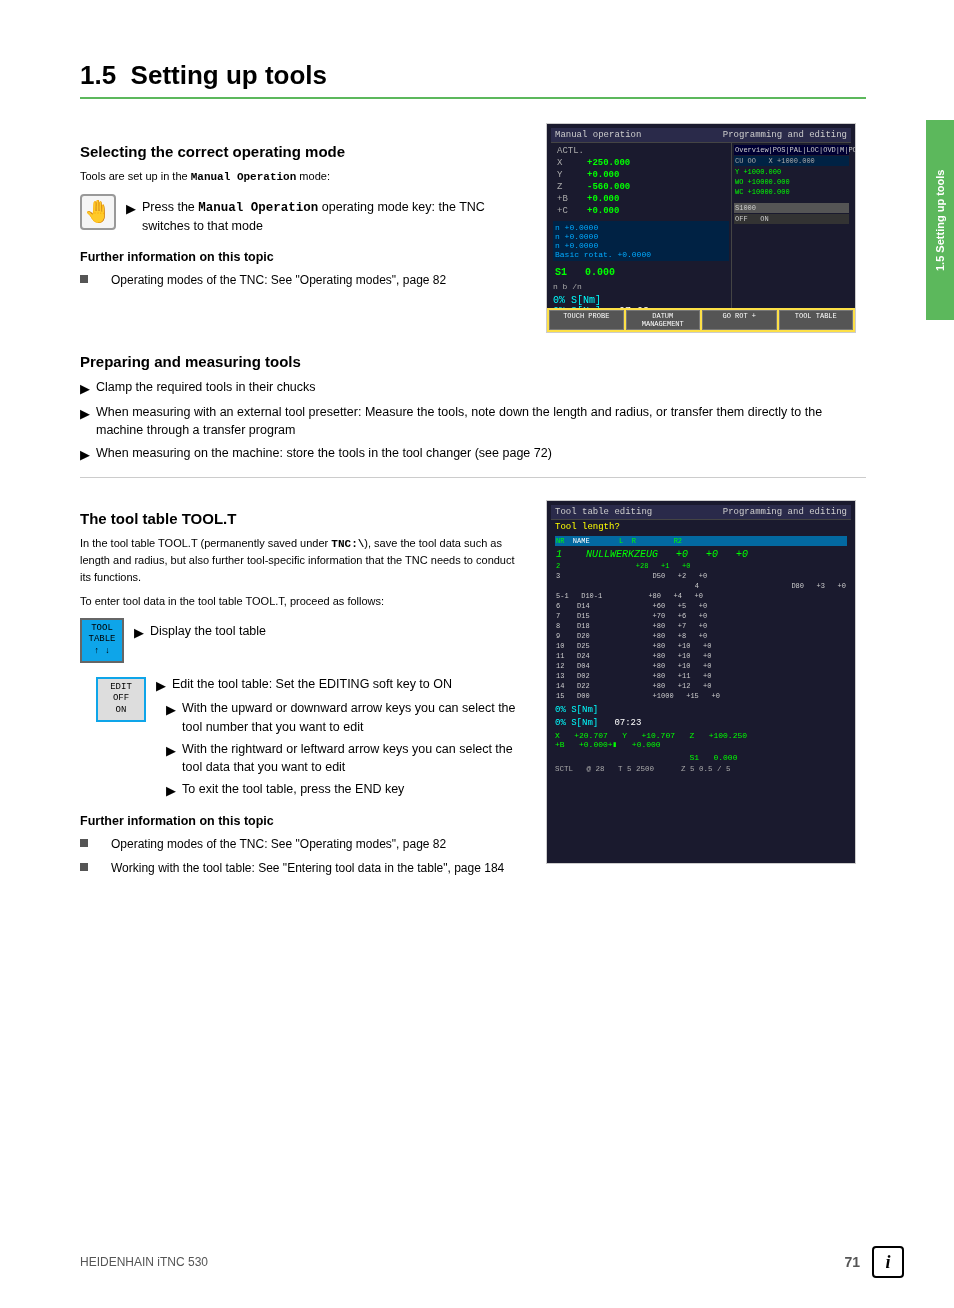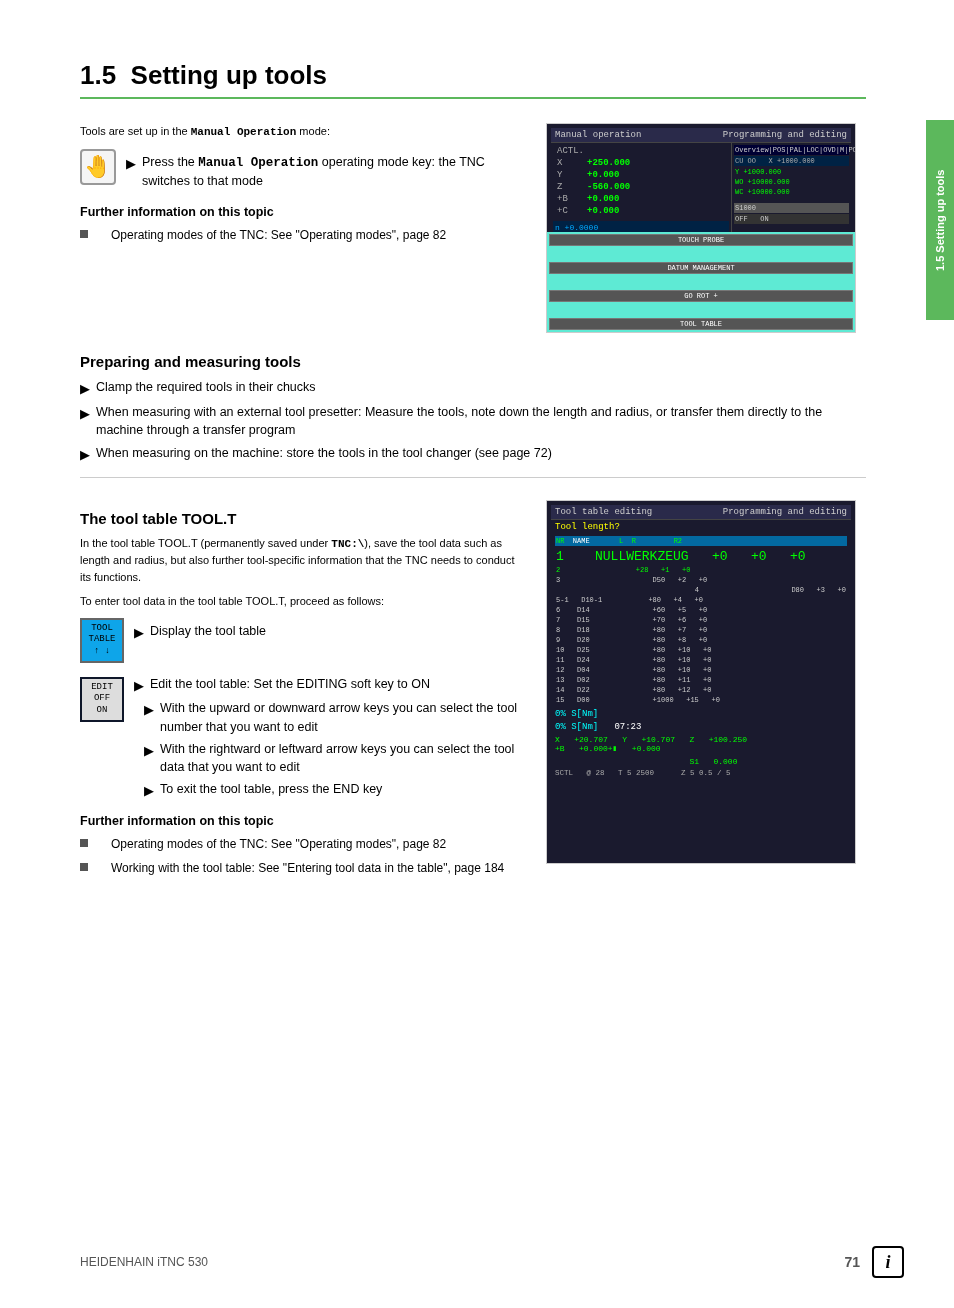--- a/index.html
+++ b/index.html
@@ -213,29 +213,28 @@
       color: #aaa;
       width: 30px;
     }
 
     .scr-value {
       color: #00ff00;
       font-weight: bold;
     }
 
     .scr-bottom-bar {
-      background: #5eead4;
-      display: flex;
-      gap: 16px;
+      background: #fde047;
+      display: flex;
+      gap: 2px;
       padding: 2px;
       position: absolute;
       bottom: 0;
       left: 0;
       right: 0;
-      flex-direction: column;
     }
 
     .scr-btn {
       background: #555;
       color: #fff;
       font-size: 7px;
       padding: 1px 3px;
       flex: 1;
       text-align: center;
       border: 1px solid #777;
@@ -249,29 +248,30 @@
       padding: 3px 5px;
       font-size: 9px;
       font-family: 'Courier New', monospace;
       text-align: center;
       min-width: 44px;
       line-height: 1.3;
     }
 
     .edit-icon {
       display: inline-block;
-      border: 2px solid #0f172a;
+      border: 2px solid #0ea5e9;
       background: #ddd;
-      padding: 3px 5px;
+      padding: 3px 12px;
       font-size: 9px;
       font-family: 'Courier New', monospace;
       text-align: center;
       min-width: 44px;
       line-height: 1.3;
       margin-top: 6px;
+      margin-left: 16px;
     }
 
     
     .page-footer {
       position: absolute;
       bottom: 30px;
       left: 80px;
       right: 50px;
       display: flex;
       justify-content: space-between;
@@ -313,20 +313,21 @@
 </div>
 
 <div class="main-content">
 
   <h1 class="section-title">
     <span>1.5</span>&nbsp;&nbsp;<span>Setting up tools</span>
   </h1>
 
   <div class="content-with-image">
     <div class="content-left">
+      <h2 class="subsection-heading">Selecting the correct operating mode</h2>
 
       <p class="body-text">
         Tools are set up in the <span class="bold-text">Manual Operation</span> mode:
       </p>
 
       <div class="icon-bullet">
         <div class="icon-box">
           <span style="font-size:22px;">🤚</span>
         </div>
         <div class="indent-block" style="margin-left:0;">
@@ -497,21 +498,21 @@
         </div>
         <div style="color:#ff0; font-size:9px; padding:2px 4px;">Tool length?</div>
         <div style="font-size:7.5px; padding:2px 4px; color:#ccc;">
           <div style="background:#0369a1; padding:1px; font-size:7px; margin-bottom:2px;">
             <span style="color:#0f0;">NR</span>&nbsp;
             <span style="color:#fff;">NAME</span>&nbsp;&nbsp;&nbsp;&nbsp;&nbsp;&nbsp;
             <span style="color:#0f0;">L</span>&nbsp;
             <span style="color:#0f0;">R</span>&nbsp;&nbsp;&nbsp;&nbsp;&nbsp;&nbsp;&nbsp;&nbsp;
             <span style="color:#0f0;">R2</span>
           </div>
-          <div style="color:#0f0; font-size:13px; padding:1px;">1 &nbsp;&nbsp; NULLWERKZEUG &nbsp; +0 &nbsp; +0 &nbsp; +0</div>
+          <div style="color:#0f0; font-size:10px; padding:1px;font-style:italic;">1 &nbsp;&nbsp; NULLWERKZEUG &nbsp; +0 &nbsp; +0 &nbsp; +0</div>
           <div style="color:#0f0; font-size:7px; padding:1px;">2 &nbsp;&nbsp; &nbsp;&nbsp;&nbsp;&nbsp;&nbsp;&nbsp;&nbsp;&nbsp;&nbsp;&nbsp;&nbsp;&nbsp;&nbsp; +28 &nbsp; +1 &nbsp; +0</div>
           <div style="font-size:7px; padding:1px;">3 &nbsp;&nbsp;&nbsp;&nbsp;&nbsp;&nbsp;&nbsp;&nbsp;&nbsp;&nbsp;&nbsp;&nbsp;&nbsp;&nbsp;&nbsp;&nbsp;&nbsp;&nbsp;&nbsp;&nbsp; D50 &nbsp; +2 &nbsp; +0</div>
           <div style="font-size:7px; padding:1px;text-align:right;">4 &nbsp;&nbsp;&nbsp;&nbsp;&nbsp;&nbsp;&nbsp;&nbsp;&nbsp;&nbsp;&nbsp;&nbsp;&nbsp;&nbsp;&nbsp;&nbsp;&nbsp;&nbsp;&nbsp;&nbsp; D80 &nbsp; +3 &nbsp; +0</div>
           <div style="font-size:7px; padding:1px;">5-1 &nbsp; D10-1 &nbsp;&nbsp;&nbsp;&nbsp;&nbsp;&nbsp;&nbsp;&nbsp;&nbsp; +80 &nbsp; +4 &nbsp; +0</div>
           <div style="font-size:7px; padding:1px;">6 &nbsp;&nbsp; D14 &nbsp;&nbsp;&nbsp;&nbsp;&nbsp;&nbsp;&nbsp;&nbsp;&nbsp;&nbsp;&nbsp;&nbsp;&nbsp; +60 &nbsp; +5 &nbsp; +0</div>
           <div style="font-size:7px; padding:1px;">7 &nbsp;&nbsp; D15 &nbsp;&nbsp;&nbsp;&nbsp;&nbsp;&nbsp;&nbsp;&nbsp;&nbsp;&nbsp;&nbsp;&nbsp;&nbsp; +70 &nbsp; +6 &nbsp; +0</div>
           <div style="font-size:7px; padding:1px;">8 &nbsp;&nbsp; D18 &nbsp;&nbsp;&nbsp;&nbsp;&nbsp;&nbsp;&nbsp;&nbsp;&nbsp;&nbsp;&nbsp;&nbsp;&nbsp; +80 &nbsp; +7 &nbsp; +0</div>
           <div style="font-size:7px; padding:1px;">9 &nbsp;&nbsp; D20 &nbsp;&nbsp;&nbsp;&nbsp;&nbsp;&nbsp;&nbsp;&nbsp;&nbsp;&nbsp;&nbsp;&nbsp;&nbsp; +80 &nbsp; +8 &nbsp; +0</div>
           <div style="font-size:7px; padding:1px;">10 &nbsp; D25 &nbsp;&nbsp;&nbsp;&nbsp;&nbsp;&nbsp;&nbsp;&nbsp;&nbsp;&nbsp;&nbsp;&nbsp;&nbsp; +80 &nbsp; +10 &nbsp; +0</div>
           <div style="font-size:7px; padding:1px;">11 &nbsp; D24 &nbsp;&nbsp;&nbsp;&nbsp;&nbsp;&nbsp;&nbsp;&nbsp;&nbsp;&nbsp;&nbsp;&nbsp;&nbsp; +80 &nbsp; +10 &nbsp; +0</div>

